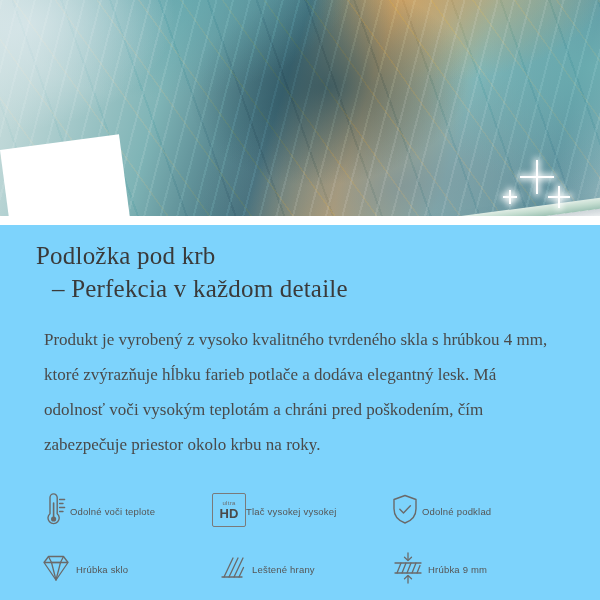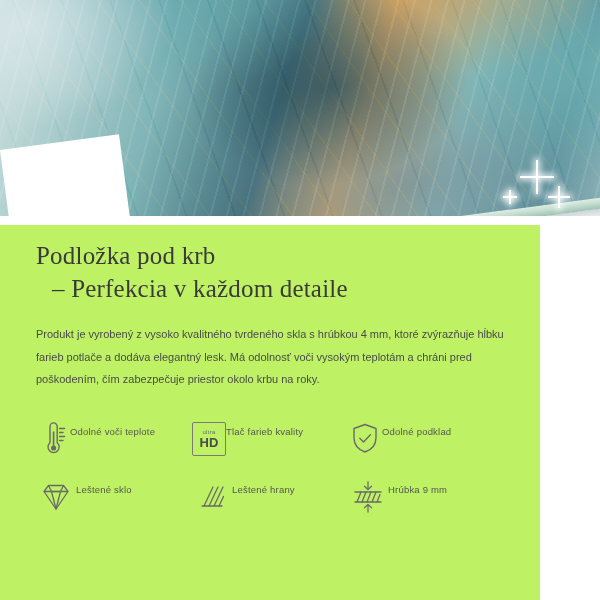--- a/index.html
+++ b/index.html
@@ -6,23 +6,23 @@
   html, body { margin: 0; padding: 0; }
   body {
     width: 600px;
     height: 600px;
     background: #ffffff;
     font-family: "Liberation Sans", sans-serif;
     overflow: hidden;
   }
   .page {
     position: relative;
-    width: 540px;
+    width: 600px;
     height: 600px;
-    background: #bef264;
+    background: #7dd3fc;
   }
 
   
   .hero {
     position: relative;
     width: 600px;
     height: 225px;
     overflow: hidden;
     background: #ffffff;
   }
@@ -111,25 +111,26 @@
     font-family: "Liberation Serif", serif;
     font-size: 25px;
     line-height: 1.32;
     color: #3a3a3a;
     font-weight: 400;
     margin: 0 0 18px 0;
     letter-spacing: 0.2px;
   }
   .headline .line2 { display: block; margin-left: 16px; }
   .body-copy {
-    font-size: 11px;
+    font-size: 17px;
     line-height: 2.05;
     color: #4a4a4a;
-    margin: 0;
+    margin: 8px;
     max-width: 532px;
+    font-family: Liberation Serif, serif;
   }
 
   
   .features {
     margin-top: 26px;
     display: grid;
     grid-template-columns: repeat(3, 1fr);
     row-gap: 14px;
   }
   .feature {
@@ -138,21 +139,21 @@
     justify-content: flex-start;
   }
   .feature-icon {
     height: 44px;
     display: flex;
     align-items: center;
     justify-content: center;
     color: #6a6a6a;
   }
   .feature-label {
-    margin-top: 9px;
+    margin-top: 18px;
     font-size: 9.5px;
     color: #555555;
     text-align: center;
     letter-spacing: 0.2px;
   }
   .ultrahd {
     width: 34px;
     height: 34px;
     border: 1.4px solid #7a7a7a;
     border-radius: 2px;
@@ -203,21 +204,21 @@
         <div class="feature-label">Odolné voči teplote</div>
       </div>
 
       <div class="feature">
         <div class="feature-icon">
           <div class="ultrahd">
             <span class="u1">ultra</span>
             <span class="u2">HD</span>
           </div>
         </div>
-        <div class="feature-label">Tlač farieb kvality</div>
+        <div class="feature-label">Tlač vysokej vysokej</div>
       </div>
 
       <div class="feature">
         <div class="feature-icon">
           <svg width="34" height="38" viewBox="0 0 34 38" fill="none" stroke="#6a6a6a" stroke-width="1.4" stroke-linejoin="round" stroke-linecap="round">
             <path d="M17 4.5l11 4v9.2c0 7-4.6 12-11 14.3-6.4-2.3-11-7.3-11-14.3V8.5z"></path>
             <path d="M11.8 18.2l3.7 3.7 6.9-7.2"></path>
           </svg>
         </div>
         <div class="feature-label">Odolné podklad</div>
@@ -225,21 +226,21 @@
 
       <div class="feature">
         <div class="feature-icon">
           <svg width="40" height="34" viewBox="0 0 40 34" fill="none" stroke="#6a6a6a" stroke-width="1.3" stroke-linejoin="round">
             <path d="M8 11.5h24L20 29z"></path>
             <path d="M8 11.5l4.5-6h15l4.5 6"></path>
             <path d="M12.5 5.5L15.5 11.5 20 29 24.5 11.5 27.5 5.5"></path>
             <path d="M15.5 11.5h9"></path>
           </svg>
         </div>
-        <div class="feature-label">Leštené sklo</div>
+        <div class="feature-label">Hrúbka sklo</div>
       </div>
 
       <div class="feature">
         <div class="feature-icon">
           <svg width="40" height="34" viewBox="0 0 40 34" fill="none" stroke="#6a6a6a" stroke-width="1.3" stroke-linecap="round">
             <path d="M10 26h20"></path>
             <path d="M12 26l9-19"></path>
             <path d="M17 26l9-19"></path>
             <path d="M22 26l9-19"></path>
             <path d="M27 26l4.5-9.5"></path>

